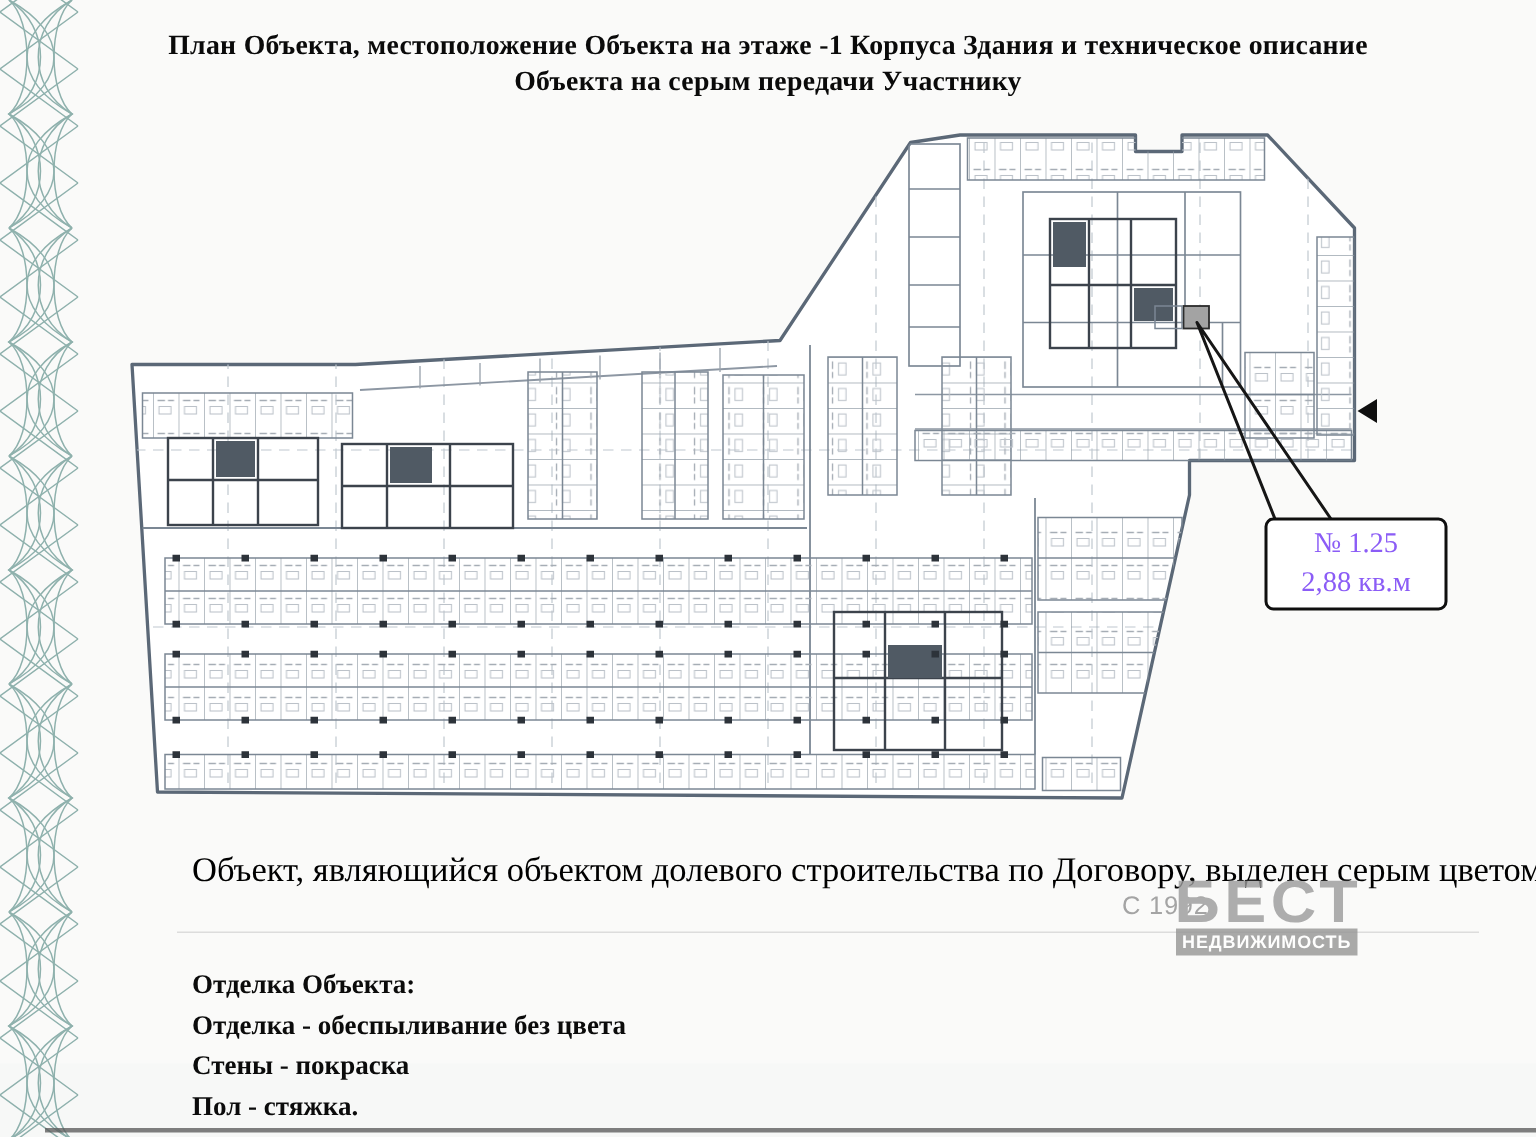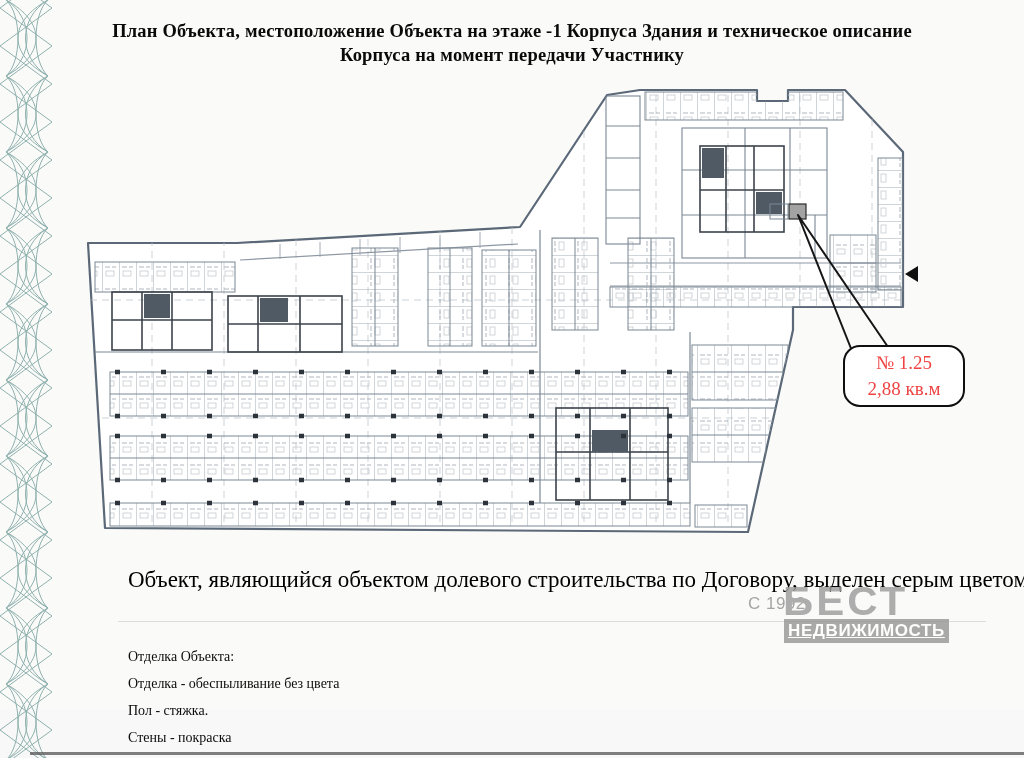--- a/index.html
+++ b/index.html
@@ -12,42 +12,42 @@
   
   .title{position:absolute;left:62px;top:19px;width:900px;text-align:center;
          font-weight:bold;font-size:18.5px;line-height:24px;color:#0a0a0a;letter-spacing:.2px;}
   .title div{white-space:nowrap;}
 
   
   .plan-svg{position:absolute;left:0;top:0;width:1024px;height:758px;z-index:1;}
 
   
   .callout{position:absolute;left:843px;top:345px;width:118px;height:58px;z-index:4;
-           background:#fff;border:2.5px solid #0f0f0f;border-radius:17px;
+           background:#fff;border:2.5px solid #0f0f0f;border-radius:6px;
            display:flex;flex-direction:column;align-items:center;justify-content:center;
-           font-size:19px;line-height:26px;color:#ef4444;}
+           font-size:19px;line-height:26px;color:#8b5cf6;}
 
   
   .notes{position:absolute;left:128px;top:565px;z-index:3;
          font-size:23px;line-height:30px;color:#000000;}
   .notes div{white-space:nowrap;}
 
   
   .finishing{position:absolute;left:128px;top:643px;z-index:3;
-             font-size:14px;line-height:27px;color:#0b0b0b;}
+             font-size:18px;line-height:27px;color:#0b0b0b;font-weight:bold;}
   .finishing div{white-space:nowrap;}
 
   
   .watermark{position:absolute;left:746px;top:586px;width:160px;z-index:4;opacity:.8;
              font-family:"Liberation Sans",sans-serif;}
   .wm-since{position:absolute;left:2px;top:8px;font-size:17px;color:#8f8f8f;letter-spacing:.5px;}
   .wm-best{margin-left:37px;font-weight:bold;font-size:42px;line-height:32px;color:#9b9b9b;
            letter-spacing:3px;transform:scaleY(.95);transform-origin:left top;}
   .wm-bar{margin-left:38px;margin-top:1px;background:#959595;color:#fff;font-weight:bold;
-          font-size:17px;letter-spacing:.6px;padding:2px 4px 2px 4px;width:max-content;text-decoration:underline;}
+          font-size:12px;letter-spacing:.6px;padding:2px 4px 2px 4px;width:max-content;}
 
   .rule-faint{position:absolute;left:118px;top:621px;width:868px;height:1px;background:#dcdcdc;z-index:2;}
   .bottom-edge{position:absolute;left:30px;top:752px;width:994px;height:3px;background:#555;opacity:.75;z-index:2;}
 </style>
 </head>
 <body>
 
 <div class="page">
 
   <svg class="guilloche" viewBox="0 0 56 758" preserveAspectRatio="none">
@@ -63,21 +63,21 @@
           <path d="M0,8 L52,46 M0,46 L52,84 M0,84 L52,122 M0,122 L52,160 M0,-30 L52,8"></path>
           <path d="M52,8 L0,46 M52,46 L0,84 M52,84 L0,122 M52,122 L0,160 M52,-30 L0,8"></path>
         </g>
       </pattern>
     </defs>
     <rect x="0" y="0" width="54" height="758" fill="url(#gw)"></rect>
   </svg>
 
   <div class="title">
     <div>План Объекта, местоположение Объекта на этаже -1 Корпуса Здания и техническое описание</div>
-    <div>Корпуса на момент передачи Участнику</div>
+    <div>Объекта на серым передачи Участнику</div>
   </div>
 
   <svg class="plan-svg" viewBox="0 0 1024 758">
     <defs>
       <clipPath id="cp">
         <path d="M88,243 L237,243 L520,227 L607,95 L640,90 L757,90 L757,101 L788,101 L788,90 L845,90 L903,152 L903,307 L793,307 L793,330 L748,532 L105,528 Z"></path>
       </clipPath>
 
       <pattern id="stV" width="17" height="22" patternUnits="userSpaceOnUse">
         <path d="M0,0 V22" stroke="#97a1ab" stroke-width=".9"></path>
@@ -191,18 +191,18 @@
 
   <div class="watermark">
     <span class="wm-since">С 1992</span>
     <div class="wm-best">БЕСТ</div>
     <div class="wm-bar">НЕДВИЖИМОСТЬ</div>
   </div>
 
   <div class="finishing">
     <div>Отделка Объекта:</div>
     <div>Отделка - обеспыливание без цвета</div>
+    <div>Стены - покраска</div>
     <div>Пол - стяжка.</div>
-    <div>Стены - покраска</div>
   </div>
 
   <div class="bottom-edge"></div>
 </div>
 
 </body></html>

